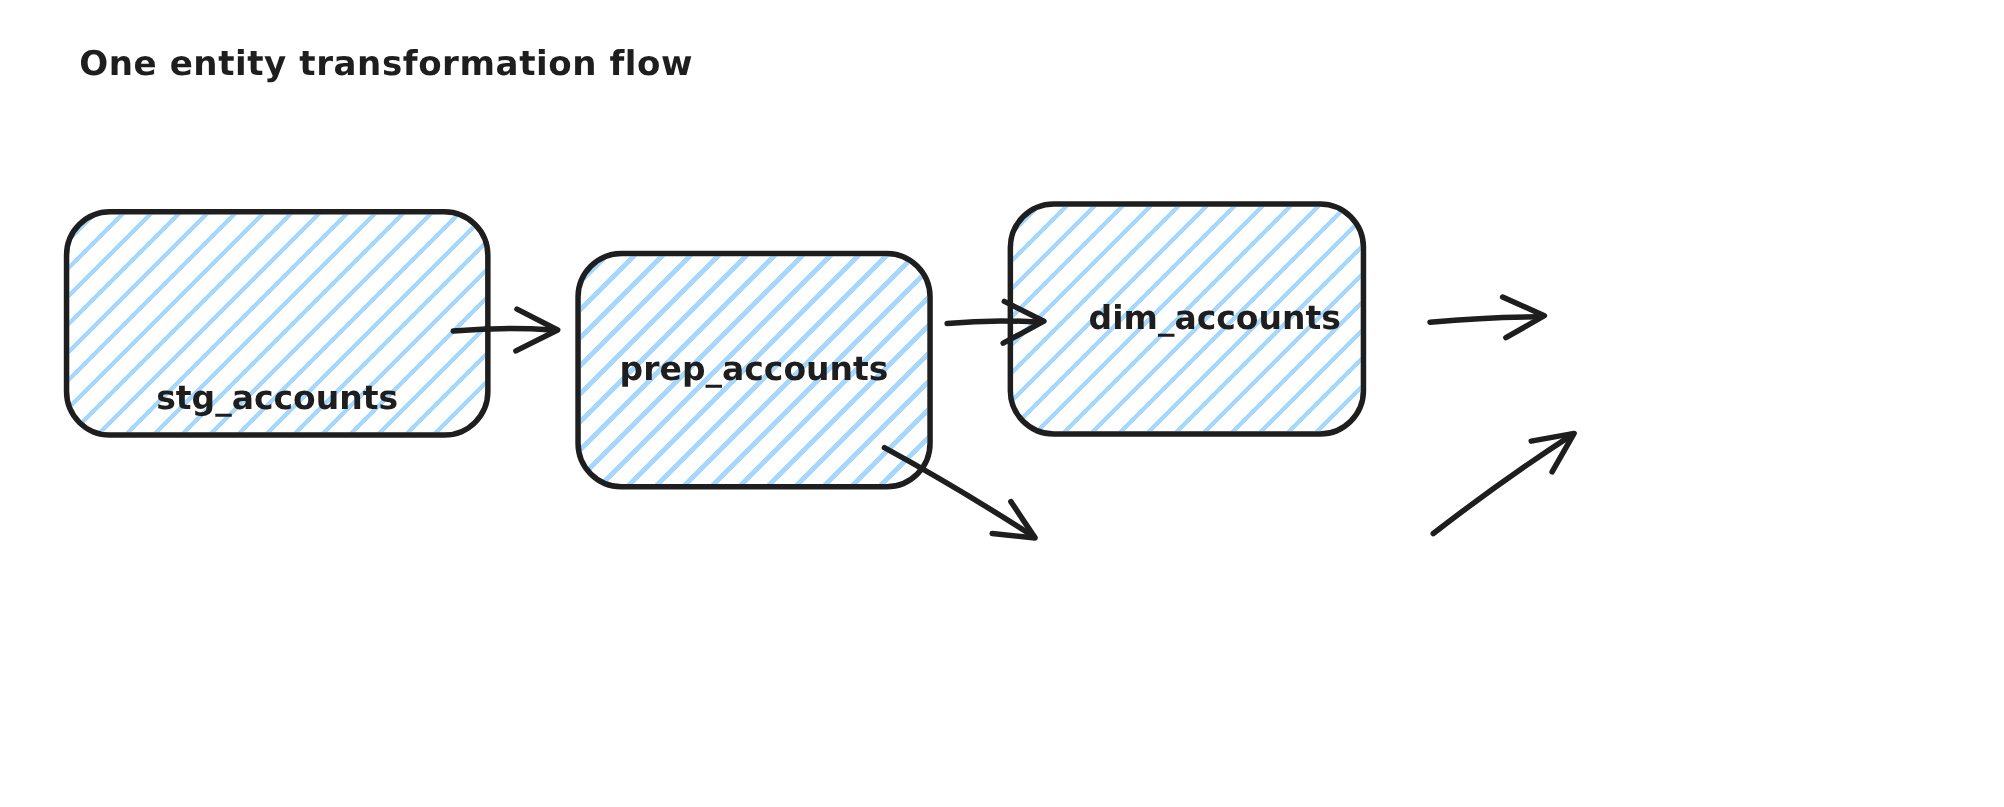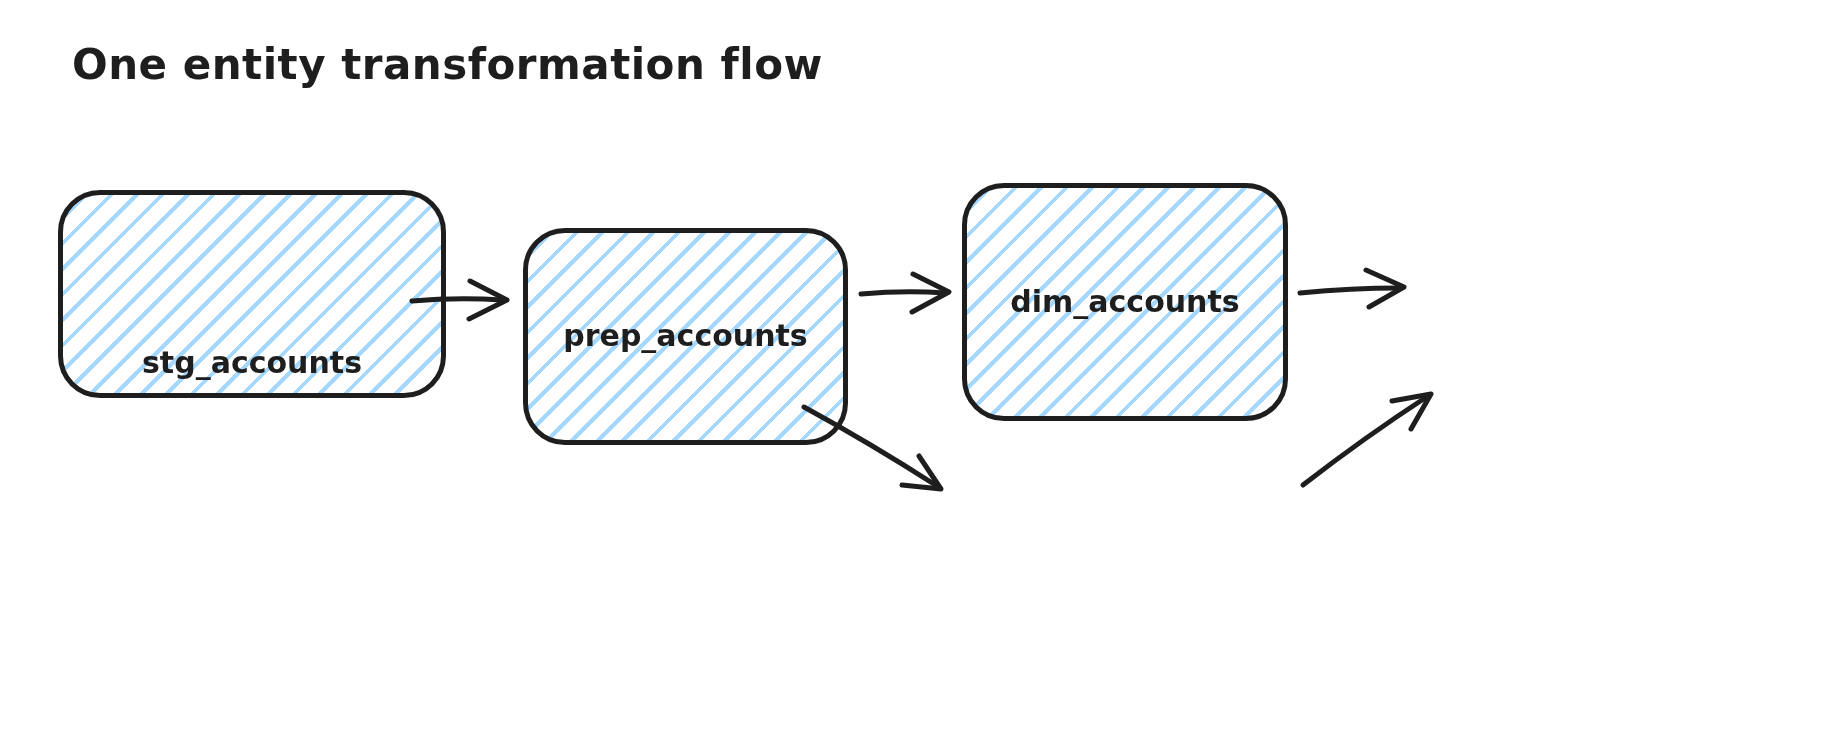--- a/index.html
+++ b/index.html
@@ -13,21 +13,21 @@
     height: 734px;
     background: #ffffff;
     overflow: hidden;
     font-family: "DejaVu Sans", sans-serif;
     color: #1e1e1e;
   }
   .diagram-title {
     position: absolute;
     left: 72px;
     top: 40px;
-    font-size: 42px;
+    font-size: 31px;
     font-weight: 700;
     letter-spacing: 0.5px;
     color: #1e1e1e;
     white-space: nowrap;
   }
   .node {
     position: absolute;
     box-sizing: border-box;
     border: 5px solid #1e1e1e;
     border-radius: 42px;
@@ -48,21 +48,21 @@
   .node-label {
     font-size: 30px;
     font-weight: 700;
     line-height: 1.35;
     color: #1e1e1e;
     word-break: break-all;
     max-width: 292px;
   }
   #node-stg        { left:  58px; top: 190px; width: 388px; height: 208px; align-items: flex-end; }
   #node-prep       { left: 523px; top: 185px; width: 325px; height: 217px; margin-top: 43px; }
-  #node-dim        { left: 962px; top: 183px; width: 326px; height: 238px; }
+  #node-dim        { left: 916px; top: 183px; width: 326px; height: 214px; justify-content: flex-end; }
   #node-analytics  { left: 1425px; top: 181px; width: 322px; height: 212px; }
   #node-act        { left: 968px; top: 462px; width: 325px; height: 211px; }
   .edges-layer {
     position: absolute;
     left: 0;
     top: 0;
     width: 1822px;
     height: 734px;
     pointer-events: none;
   }

